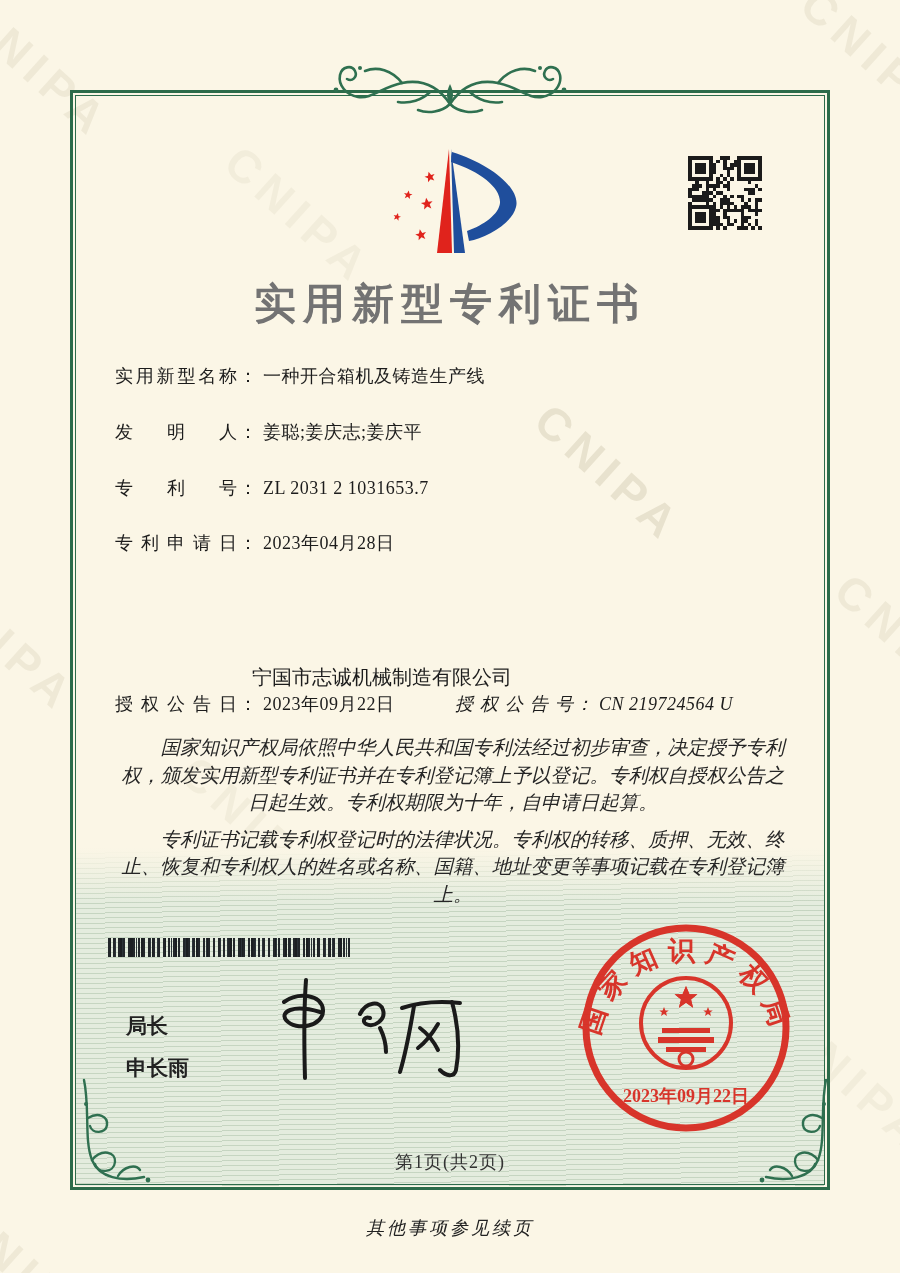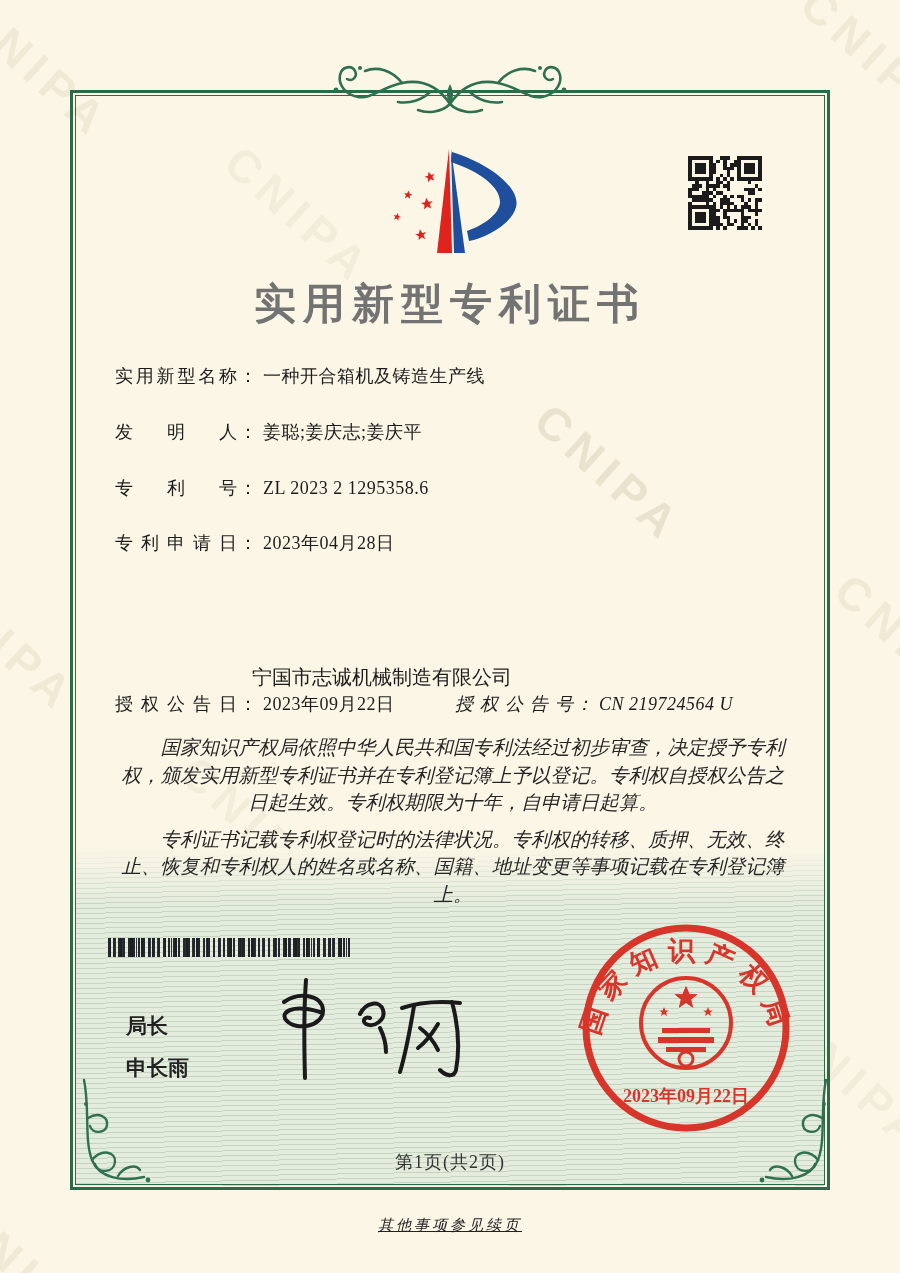--- a/index.html
+++ b/index.html
@@ -60,22 +60,22 @@
   .signer{position:absolute;left:126px;font-family:"Liberation Sans","DejaVu Sans",sans-serif;
      font-weight:bold;font-size:21px;color:#222;}
   .signer-title{top:1012px;}
   .signer-name{top:1054px;}
   .signature{position:absolute;left:268px;top:972px;}
 
   .seal{position:absolute;left:578px;top:920px;width:216px;height:216px;opacity:.92;}
 
   .page-num{position:absolute;left:0;top:1150px;width:100%;text-align:center;font-size:18px;
      letter-spacing:1px;color:#333;}
-  .footer-note{position:absolute;left:0;top:1216px;width:100%;text-align:center;font-size:15px;
-     letter-spacing:3px;color:#222;font-style:italic;text-decoration:underline;}
+  .footer-note{position:absolute;left:0;top:1216px;width:100%;text-align:center;font-size:18px;
+     letter-spacing:3px;color:#222;font-style:italic;}
 </style>
 </head>
 <body>
 
 <div class="page">
 
   <span class="wm" style="left:-30px;top:-18px;">CNIPA</span>
   <span class="wm" style="left:808px;top:-30px;">CNIPA</span>
   <span class="wm faint" style="left:232px;top:128px;">CNIPA</span>
   <span class="wm strong" style="left:542px;top:386px;">CNIPA</span>
@@ -390,21 +390,21 @@
 
     <div class="title">实用新型专利证书</div>
 
     <div class="frow" style="top:364px">
       <span class="flabel">实用新型名称</span><span class="fcolon">：</span><span class="fval">一种开合箱机及铸造生产线</span>
     </div>
     <div class="frow" style="top:420px">
       <span class="flabel">发明人</span><span class="fcolon">：</span><span class="fval">姜聪;姜庆志;姜庆平</span>
     </div>
     <div class="frow" style="top:476px">
-      <span class="flabel">专利号</span><span class="fcolon">：</span><span class="fval">ZL 2023 2 1295358.6</span>
+      <span class="flabel">专利号</span><span class="fcolon">：</span><span class="fval">ZL 2031 2 1031653.7</span>
     </div>
     <div class="frow" style="top:531px">
       <span class="flabel">专利申请日</span><span class="fcolon">：</span><span class="fval">2023年04月28日</span>
     </div>
     <div class="addr2">宁国市志诚机械制造有限公司</div>
     <div class="frow" style="top:692px">
       <span class="flabel">授权公告日</span><span class="fcolon">：</span><span class="fval">2023年09月22日</span>
       <span class="fpair2">
         <span class="flabel">授权公告号</span><span class="fcolon">：</span><span class="fval">CN 219724564 U</span>
       </span>

